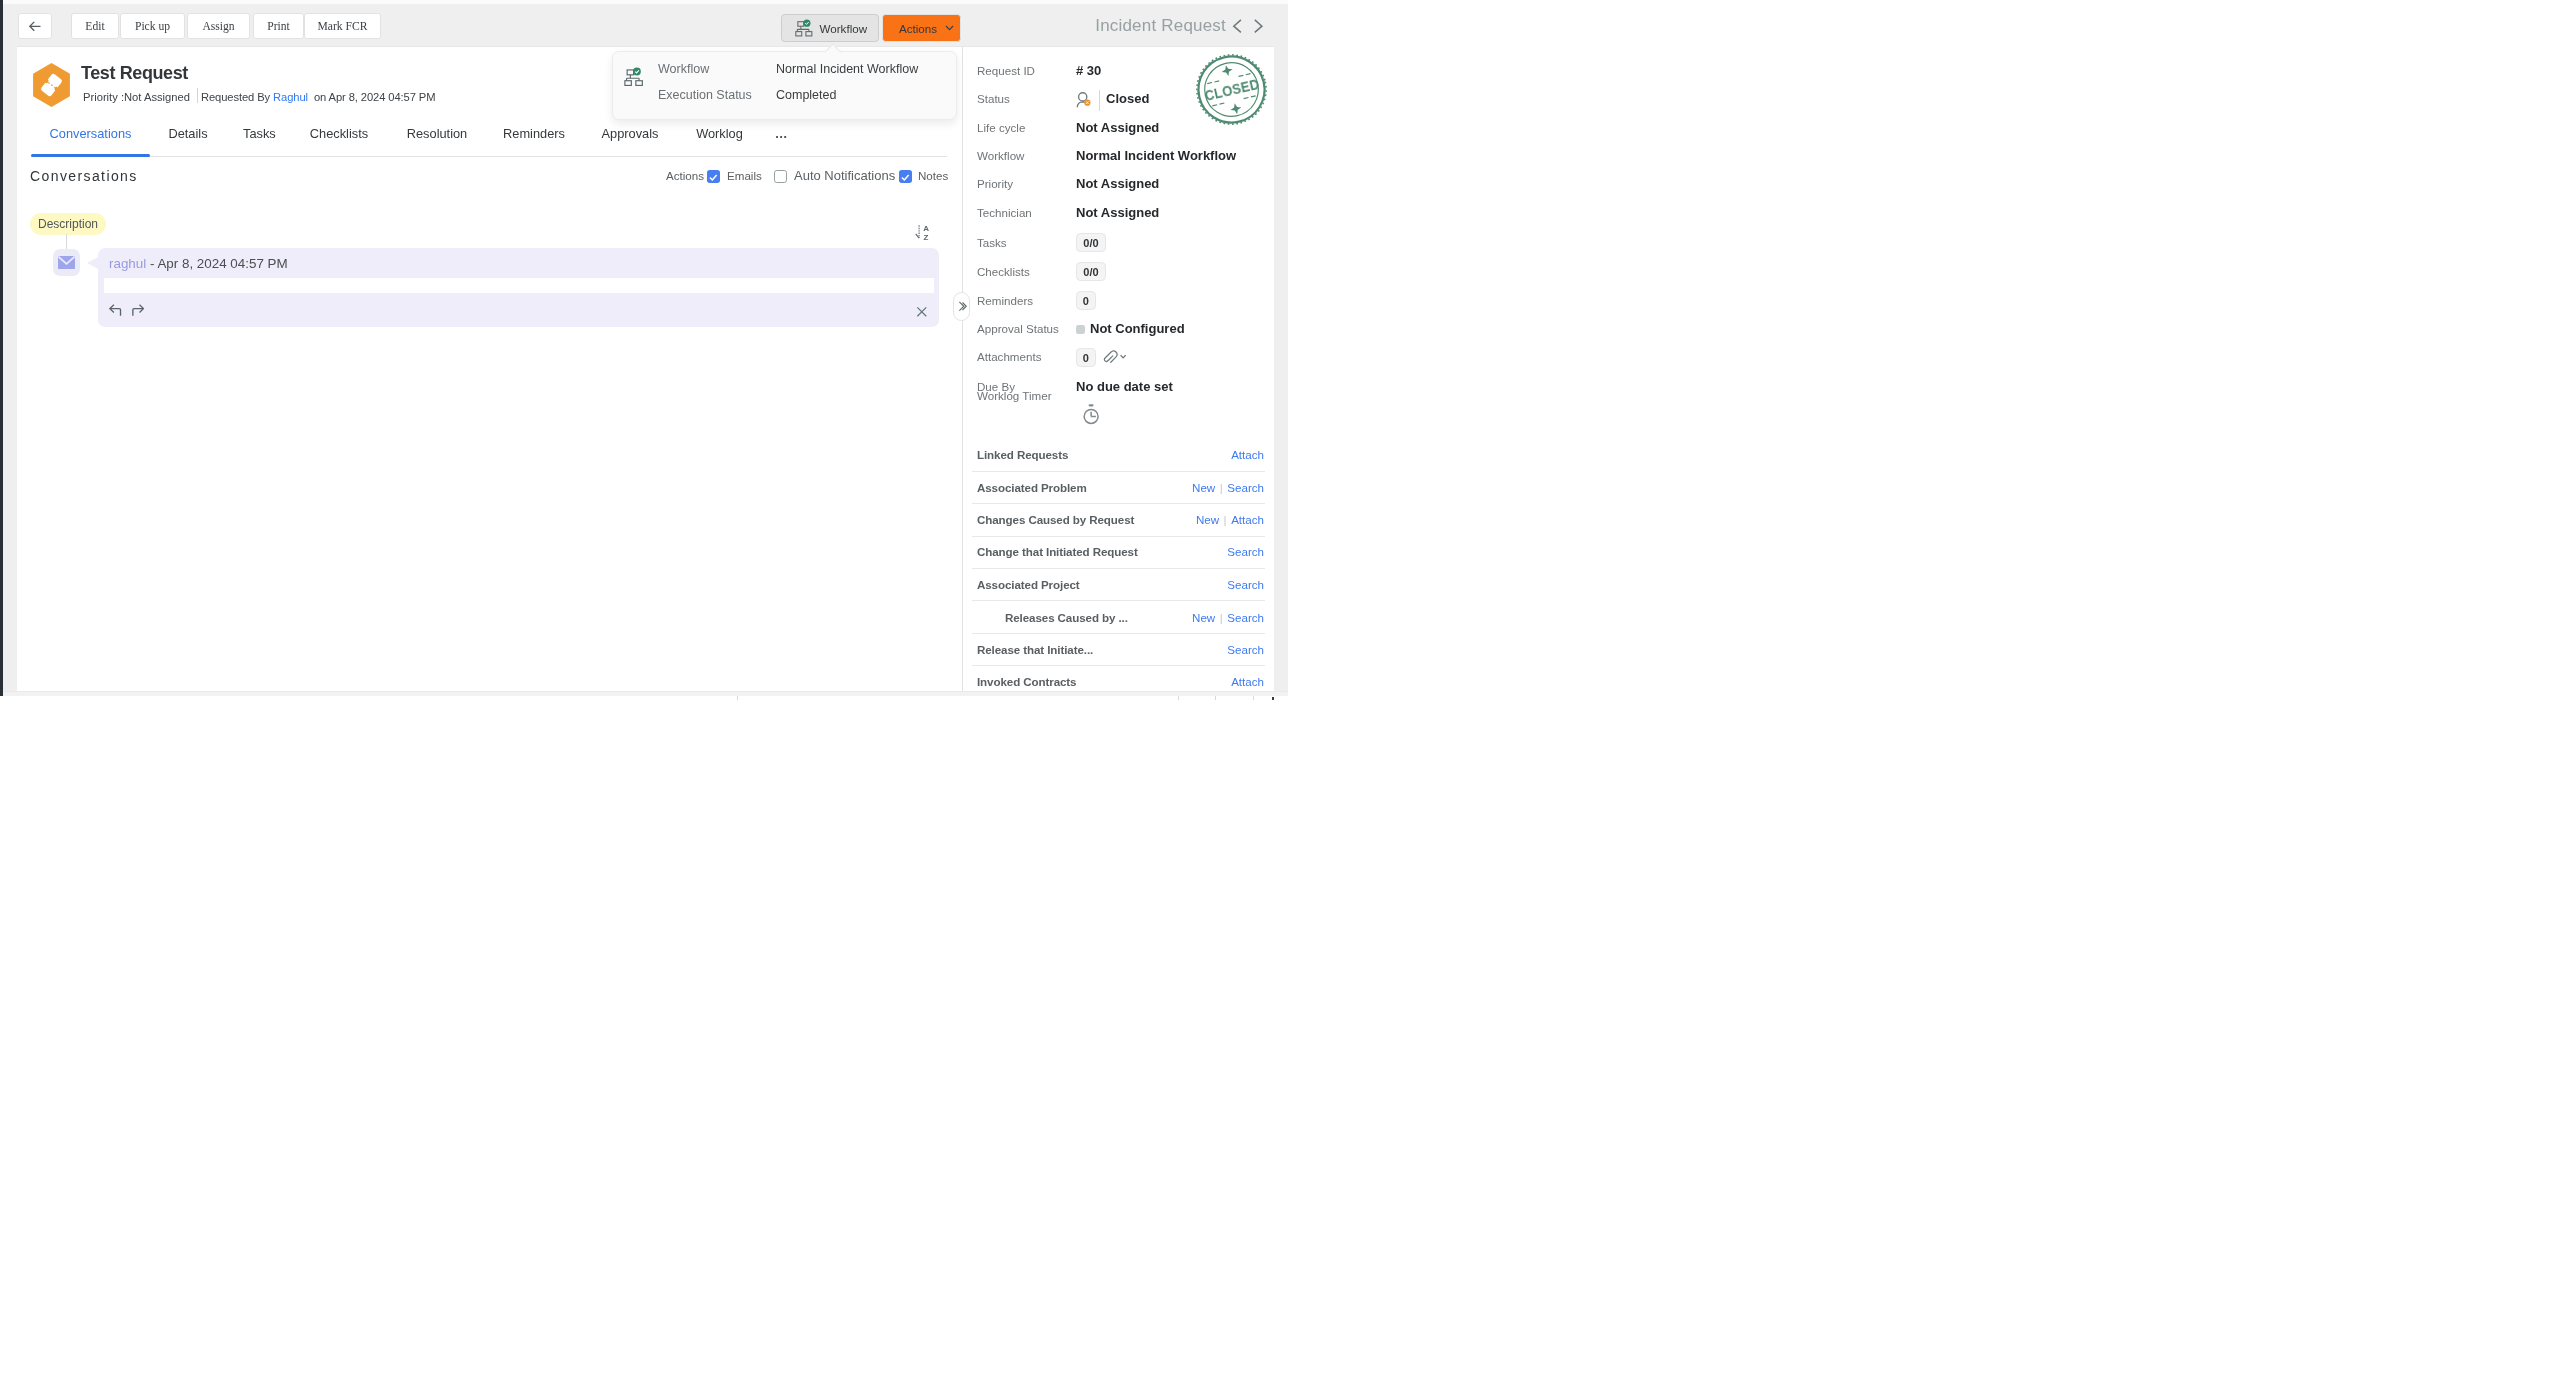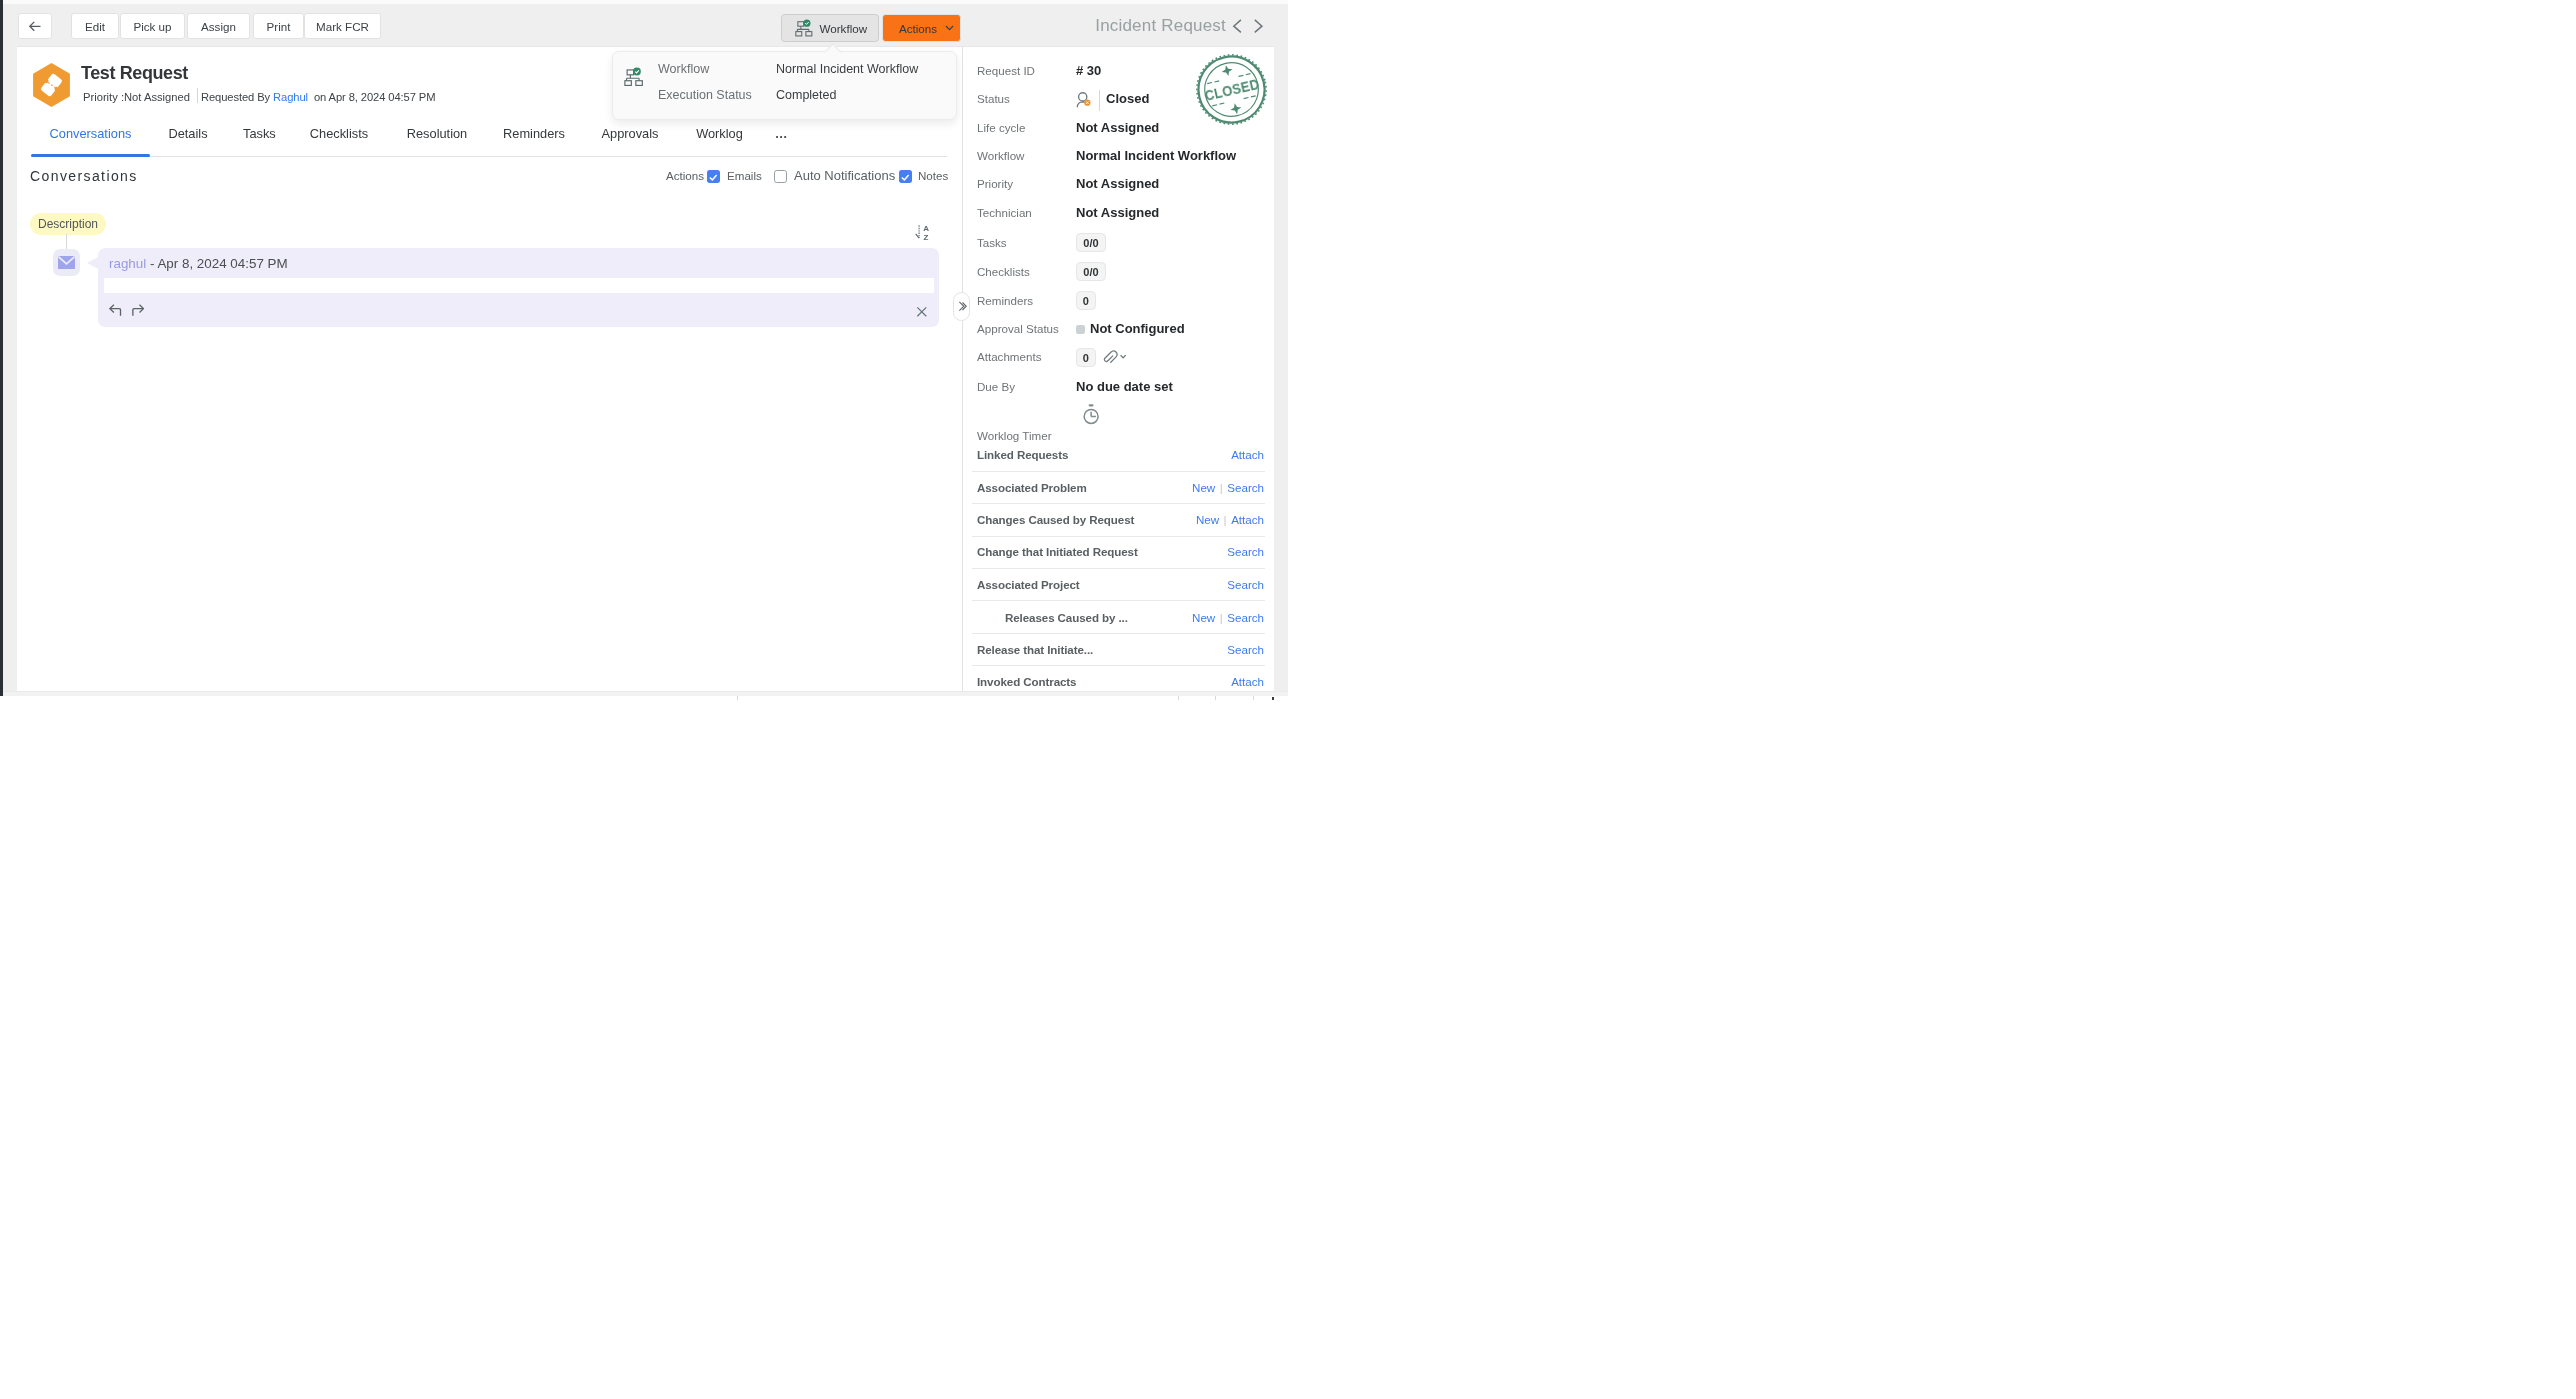--- a/index.html
+++ b/index.html
@@ -1,21 +1,21 @@
 <!DOCTYPE html>
 <html style="font-size:14.3px"><head>
 <meta charset="utf-8">
 <style>
   html,body{margin:0;padding:0;}
   body{font-family:"Liberation Sans",sans-serif;}
   .page{position:relative;width:1288px;height:700px;background:#efefef;overflow:hidden;will-change:transform;}
   .abs{position:absolute;}
   .btn{position:absolute;top:13.4px;height:25.4px;background:#fff;border:0.9px solid #e2e2e2;border-radius:2.7px;
        box-sizing:border-box;display:flex;align-items:center;justify-content:center;
-       font-size:11.6px;color:#3c4247;}
+       font-size:11.6px;color:#3c4247;font-family:Liberation Serif, serif;}
   .rbtn{position:absolute;top:14px;height:28px;border-radius:3.6px;box-sizing:border-box;
        display:flex;align-items:center;font-size:11.6px;color:#33383b;}
   .tab{position:absolute;top:126px;height:15px;line-height:15px;font-size:12.8px;color:#35393c;text-align:center;}
   .sl{position:absolute;left:977px;height:15px;line-height:15px;font-size:11.6px;color:#6f7477;}
   .sv{position:absolute;left:1076px;height:15px;line-height:15px;font-size:13px;font-weight:700;color:#26292c;}
   .badge{position:absolute;left:1076px;height:19px;line-height:19px;background:#f4f4f4;border:0.9px solid #e6e6e6;
        border-radius:4.5px;font-size:11px;font-weight:700;color:#303437;text-align:center;box-sizing:border-box;}
   .secl{position:absolute;left:977px;height:15px;line-height:15px;font-size:11.6px;font-weight:600;color:#5a5f62;letter-spacing:-0.1px;}
   .secr{position:absolute;right:24px;height:15px;line-height:15px;font-size:11.6px;color:#3d7af0;}
   .sep{position:absolute;left:972px;width:293px;height:0.9px;background:#e8e8e8;}
@@ -172,21 +172,21 @@
   <div class="abs" style="left:1076px;top:325px;width:9px;height:9px;background:#ccd2d4;border-radius:2.2px;"></div>
   <div class="sv" style="top:321px;left:1090px;">Not Configured</div>
   <div class="sl" style="top:349px;">Attachments</div>  
     <div class="badge" style="top:348px;width:19.6px;">0</div>
   <svg class="abs" style="left:1101px;top:349px;" width="25" height="16" viewBox="0 0 28 18">
     <path d="M12.5 4.5 L7 10 Q5 12 3.4 10.4 Q1.8 8.8 3.8 6.8 L10 0.6 Q13 -2.4 15.8 0.4 Q18.6 3.2 15.6 6.2 L9.4 12.4" fill="none" stroke="#6f7a7d" stroke-width="1.4" transform="translate(1,3)"></path>
     <path d="M22 7 L24.8 10 L27.6 7" fill="none" stroke="#6f7a7d" stroke-width="1.4"></path>
   </svg>
   <div class="sl" style="top:379px;">Due By</div>  
     <div class="sv" style="top:379px;">No due date set</div>
-  <div class="sl" style="top:428px;">Worklog Timer</div>
+  <div class="sl" style="top:388px;">Worklog Timer</div>
   <svg class="abs" style="left:1083px;top:404px;" width="18" height="20.5" viewBox="0 0 20 23">
     <rect x="6.2" y="0.3" width="5.6" height="2.4" rx="1.2" fill="#828c8f"></rect>
     <circle cx="9" cy="14" r="7.8" fill="none" stroke="#828c8f" stroke-width="1.7"></circle>
     <path d="M9 14 L9 8.6 M9 14 L14.4 14" stroke="#828c8f" stroke-width="1.7" fill="none"></path>
   </svg>
 
   <div class="secl" style="top:447px;">Linked Requests</div>
   <div class="secr" style="top:447px;">Attach</div>
   <div class="sep" style="top:471px;"></div>
   <div class="secl" style="top:480px;">Associated Problem</div>

